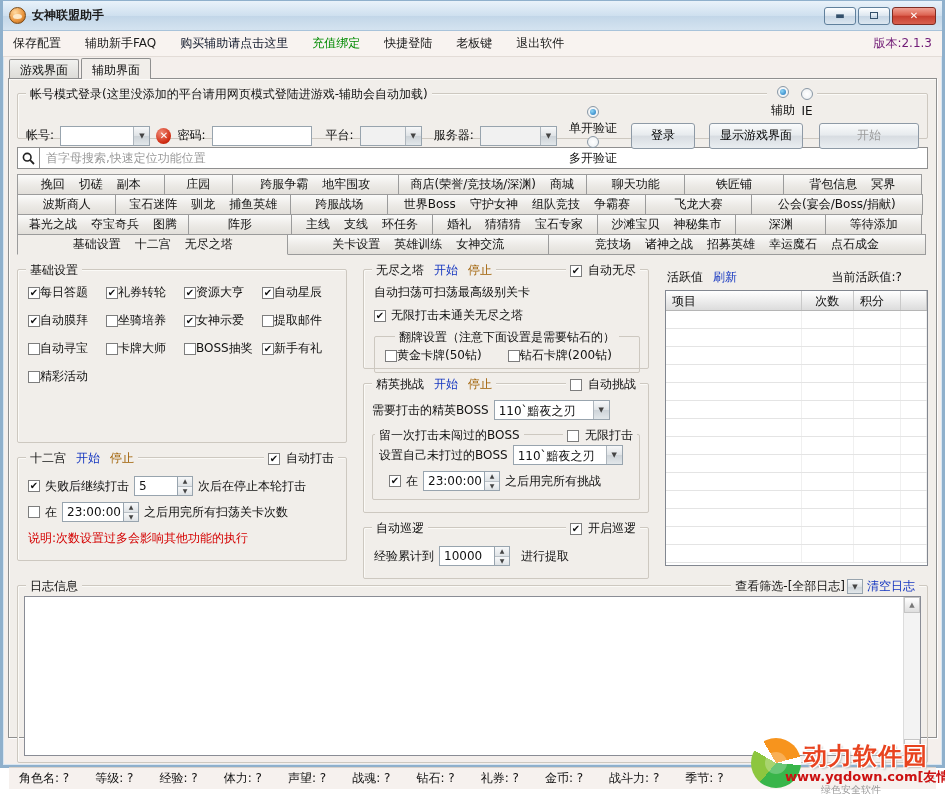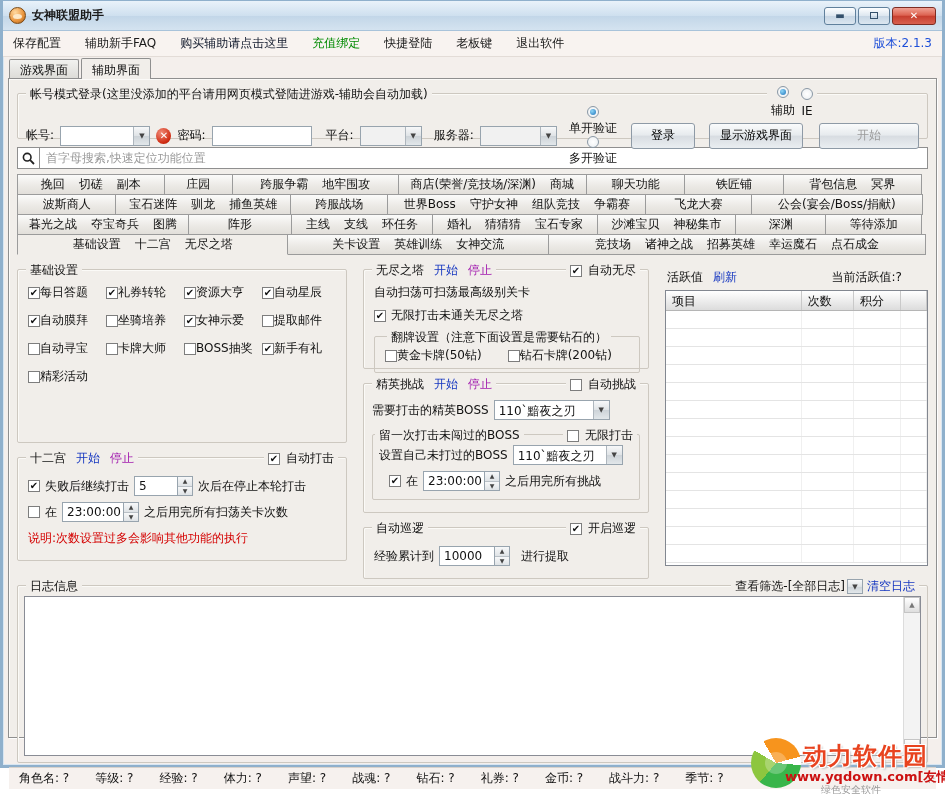--- a/index.html
+++ b/index.html
@@ -28,42 +28,42 @@
   .winbtn .maxbox { width:8px; height:7px; border:1px solid #34506b; display:block; }
   .winbtn.close { width:44px; color:#fff; border-color:#7e2c22;
             background:linear-gradient(#f0a193,#dd6351 45%,#c73f2f 52%,#d8604f); font-weight:bold; }
 
   
   .menubar { height:26px; display:flex; align-items:center; gap:24px; padding:0 10px;
              background:#f8f3f0; border-bottom:1px solid #e3dcd7; }
   .menu-item { cursor:default; color:#1a1a1a; }
   .menu-item.red { color:#0f172a; }
   .menu-item.green { color:#008a00; }
-  .menu-version { margin-left:auto; color:#1d4ed8; }
+  .menu-version { margin-left:auto; color:#701a75; }
 
   
   .tabstrip { height:21px; padding-left:6px; display:flex; align-items:flex-end; position:relative; z-index:3; }
   .main-tab { padding:2px 10px 2px; border:1px solid #8f8f8f; border-bottom:none;
               background:linear-gradient(#f2f2f0,#dddcd8); margin-right:2px;
               border-radius:2px 2px 0 0; height:19px; }
   .main-tab.active { background:#f1eeea; height:21px; margin-bottom:-1px; padding-top:3px; }
 
   
   .content { margin:0 5px; height:660px; border:1px solid #8f8f8f; background:#f1eeea;
              box-shadow:1px 1px 0 #fdfdfd, inset 1px 1px 0 #fbfaf8; padding-top:2px; position:relative; z-index:2; }
 
   
   .gb { position:relative; border:1px solid #cdc8c0; border-radius:2px;
         box-shadow:inset 1px 1px 0 #fbfaf7; }
   .gb-head { position:absolute; top:-8px; left:8px; background:#f1eeea; padding:0 4px;
              display:flex; gap:10px; align-items:center; white-space:nowrap; }
   .gb-head-right { position:absolute; top:-8px; right:8px; background:#f1eeea; padding:0 4px;
              display:flex; gap:6px; align-items:center; white-space:nowrap; }
   .link-blue { color:#1536c0; }
-  .link-gray { color:#a21caf; }
+  .link-gray { color:#a16207; }
 
   
   .login-gb { margin:12px 8px 0; height:46px; }
   .login-row { display:flex; align-items:center; gap:6px; padding:12px 8px 0 8px; }
   .login-row label { white-space:nowrap; }
   .combo { display:flex; align-items:stretch; border:1px solid #98a4ae; background:#fff; height:20px; }
   .combo.gray { background:#f1f1f1; }
   .combo-val { flex:1; padding:2px 4px; overflow:hidden; white-space:nowrap; }
   .combo-arrow { width:16px; border-left:1px solid #aeb6bd;
                  background:linear-gradient(#f7f8f9,#dfe3e6 50%,#cdd3d8 51%,#e2e7ea);
@@ -488,21 +488,21 @@
             <div class="gb-head-right">
               <span class="cbox checked"></span>
               <span>自动无尽</span>
             </div>
             <div style="margin-top:4px">自动扫荡可扫荡最高级别关卡</div>
             <div class="form-line">
               <span class="cbox checked"></span>
               <span>无限打击未通关无尽之塔</span>
             </div>
             <div class="sub-gb">
-              <div class="gb-head" style="left:12px">
+              <div class="gb-head" style="left:20px">
                 <span>翻牌设置（注意下面设置是需要钻石的）</span>
               </div>
               <div class="tower-cards">
                 <span class="cb">
                   <span class="cbox"></span>
                   <span>黄金卡牌(50钻)</span>
                 </span>
                 <span class="cb">
                   <span class="cbox"></span>
                   <span>钻石卡牌(200钻)</span>
@@ -582,21 +582,21 @@
 
         <div class="col-right">
           <div class="act-head">
             <span>活跃值</span>
             <span class="link-blue">刷新</span>
             <span class="act-current">当前活跃值:?</span>
           </div>
           <div class="act-table">
             <div class="act-cols">
                 <div class="act-col" style="width: 52%;">项目</div>
-                <div class="act-col" style="width: 20%;">次数</div>
+                <div class="act-col" style="width: 20%; text-align: center;">次数</div>
                 <div class="act-col" style="width: 18%;">积分</div>
                 <div class="act-col" style="width: 10%;"></div>
               </div>
             <div class="act-body">
                 <div class="act-row">
                   <div class="act-cell" style="width: 52%;"></div>
                   <div class="act-cell" style="width: 20%;"></div>
                   <div class="act-cell" style="width: 18%;"></div>
                   <div class="act-cell" style="width: 10%;"></div>
                 </div>

